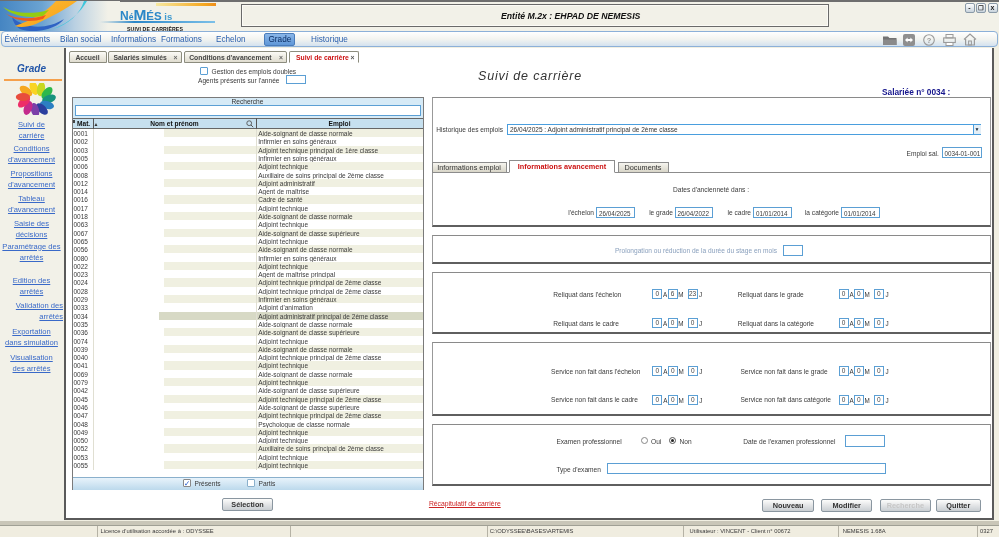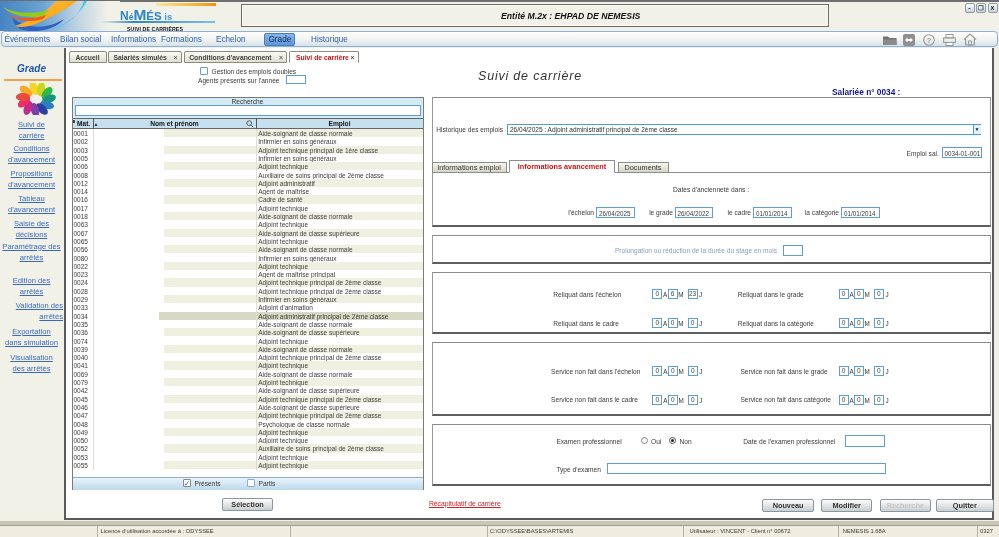--- a/index.html
+++ b/index.html
@@ -303,21 +303,21 @@
 
 <div class="abs" style="left:72.5px;top:477.3px;width:350.5px;height:12.7px;background:linear-gradient(#e8f3fb,#bcd9ec);border-top:1px solid #8ab0cc;"></div>
 <div class="abs" style="left:183px;top:479px;width:7.5px;height:7.5px;background:#fff;border:1px solid #888;border-radius:1px;font-size:7.5px;line-height:7px;color:#1a51c8;text-align:center;">✓</div>
 <div class="t75" style="left:194.5px;top:479.5px;">Présents</div>
 <div class="abs" style="left:247px;top:479px;width:7.5px;height:7.5px;background:#fff;border:1px solid #8ab0cc;border-radius:1px;"></div>
 <div class="t75" style="left:258.5px;top:479.5px;">Partis</div>
 
 <div class="btn" style="left:222px;top:497.8px;width:51.2px;">Sélection</div>
 
 <div class="abs" style="left:478px;top:68.5px;font-size:12.5px;font-style:italic;color:#333;letter-spacing:0.8px;">Suivi de carrière</div>
-<div class="abs" style="left:832px;top:86.5px;font-size:8.3px;font-weight:bold;color:#15158c;">Salariée n° 0034 :</div>
+<div class="abs" style="left:882px;top:86.5px;font-size:8.3px;font-weight:bold;color:#15158c;">Salariée n° 0034 :</div>
 
 <div class="box" style="top:97px;height:130px;"></div>
 <div class="t75" style="left:436.3px;top:126px;">Historique des emplois</div>
 <div class="inp" style="left:507.2px;top:124px;width:474.3px;height:10.6px;border-color:#4a9ede;"></div>
 <div class="t7" style="left:510px;top:126.3px;color:#333;">26/04/2025 : Adjoint administratif principal de 2ème classe</div>
 <div class="abs" style="left:972.5px;top:125px;width:8px;height:8.6px;background:#e4eff7;border-left:1px solid #4a9ede;font-size:5px;color:#123;line-height:8.6px;text-align:center;">▼</div>
 <div class="t75" style="left:906.6px;top:149.5px;">Emploi sal.</div>
 <div class="inp" style="left:942px;top:147px;width:39.5px;height:11px;"></div>
 <div class="t7" style="left:944.5px;top:149.5px;font-size:6.3px;">0034-01-001</div>
 
@@ -413,21 +413,21 @@
 <div class="t75" style="left:679.5px;top:438.4px;">Non</div>
 <div class="t75" style="left:743.3px;top:438.4px;">Date de l'examen professionnel</div>
 <div class="inp" style="left:844.6px;top:435.4px;width:40px;height:11.5px;"></div>
 <div class="t75" style="left:556.4px;top:465.6px;">Type d'examen</div>
 <div class="inp" style="left:606.5px;top:462.7px;width:279px;height:11.4px;"></div>
 
 <div class="abs" style="left:428.9px;top:499.9px;font-size:6.8px;color:#cc2222;text-decoration:underline;">Récapitulatif de carrière</div>
 <div class="btn" style="left:762.4px;top:498.8px;width:51.4px;">Nouveau</div>
 <div class="btn" style="left:821px;top:498.8px;width:51.4px;">Modifier</div>
 <div class="btn" style="left:879.6px;top:498.8px;width:51.4px;color:#c6c6c6;">Recherche</div>
-<div class="btn" style="left:935.8px;top:498.8px;width:58px;">Quitter</div>
+<div class="btn" style="left:935.8px;top:498.8px;width:45px;">Quitter</div>
 
 <div class="abs" style="left:0;top:521px;width:999px;height:4px;background:#c9c6b8;"></div>
 <div class="abs" style="left:0;top:524.8px;width:999px;height:12.2px;background:#f0ede0;border-top:1px solid #a0a095;"></div>
 <div class="abs" style="left:96.6px;top:525.8px;width:1px;height:11px;background:#b5b2a5;"></div>
 <div class="abs" style="left:290.3px;top:525.8px;width:1px;height:11px;background:#b5b2a5;"></div>
 <div class="abs" style="left:487px;top:525.8px;width:1px;height:11px;background:#b5b2a5;"></div>
 <div class="abs" style="left:683px;top:525.8px;width:1px;height:11px;background:#b5b2a5;"></div>
 <div class="abs" style="left:838px;top:525.8px;width:1px;height:11px;background:#b5b2a5;"></div>
 <div class="abs" style="left:976.5px;top:525.8px;width:1px;height:11px;background:#b5b2a5;"></div>
 <div class="t7" style="left:100.5px;top:528px;font-size:5.8px;">Licence d'utilisation accordée à : ODYSSEE</div>

